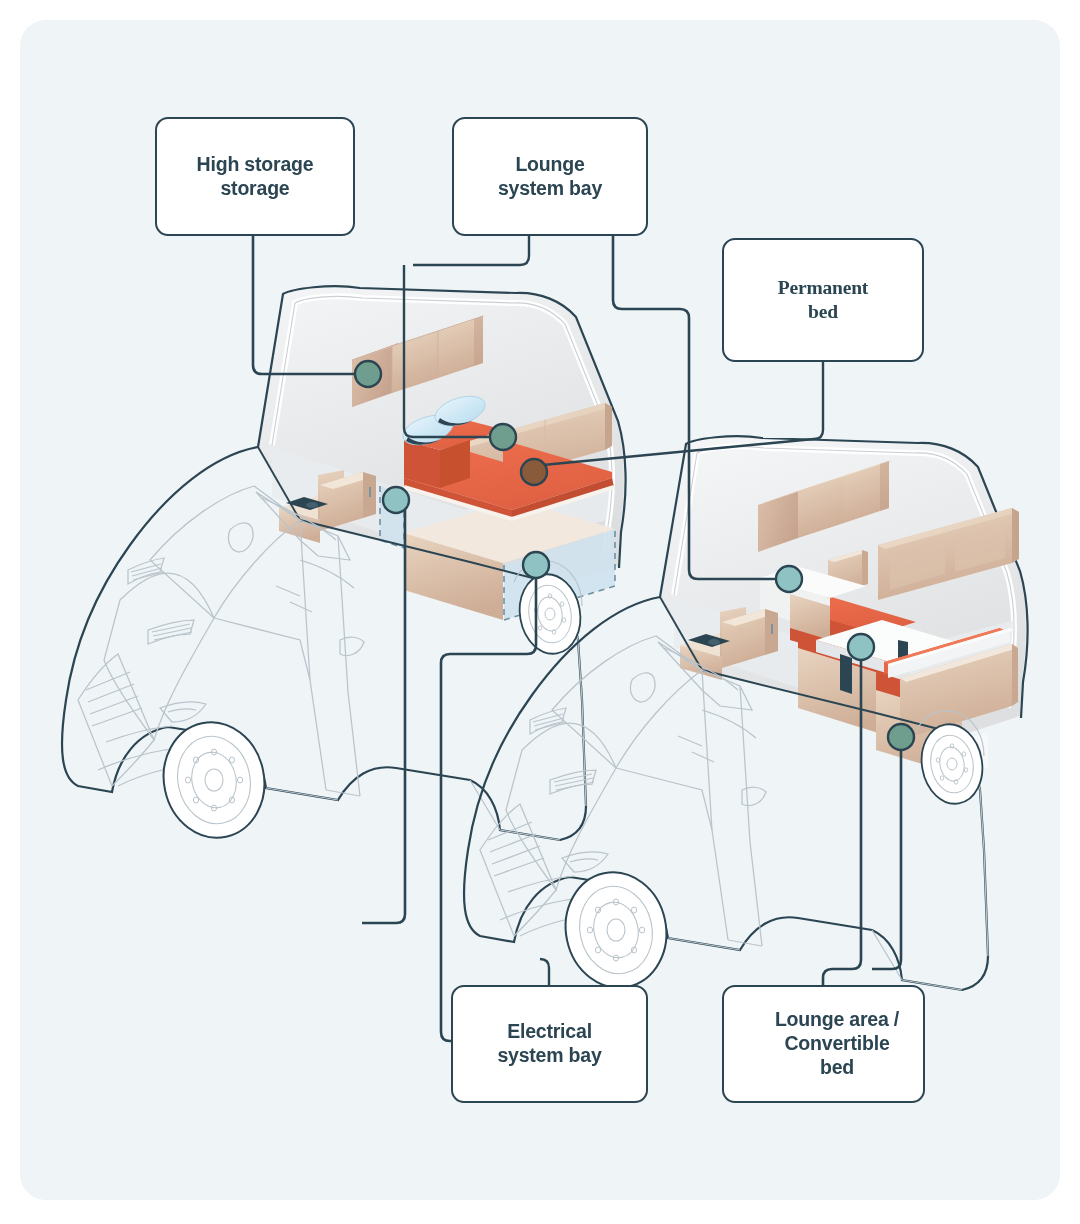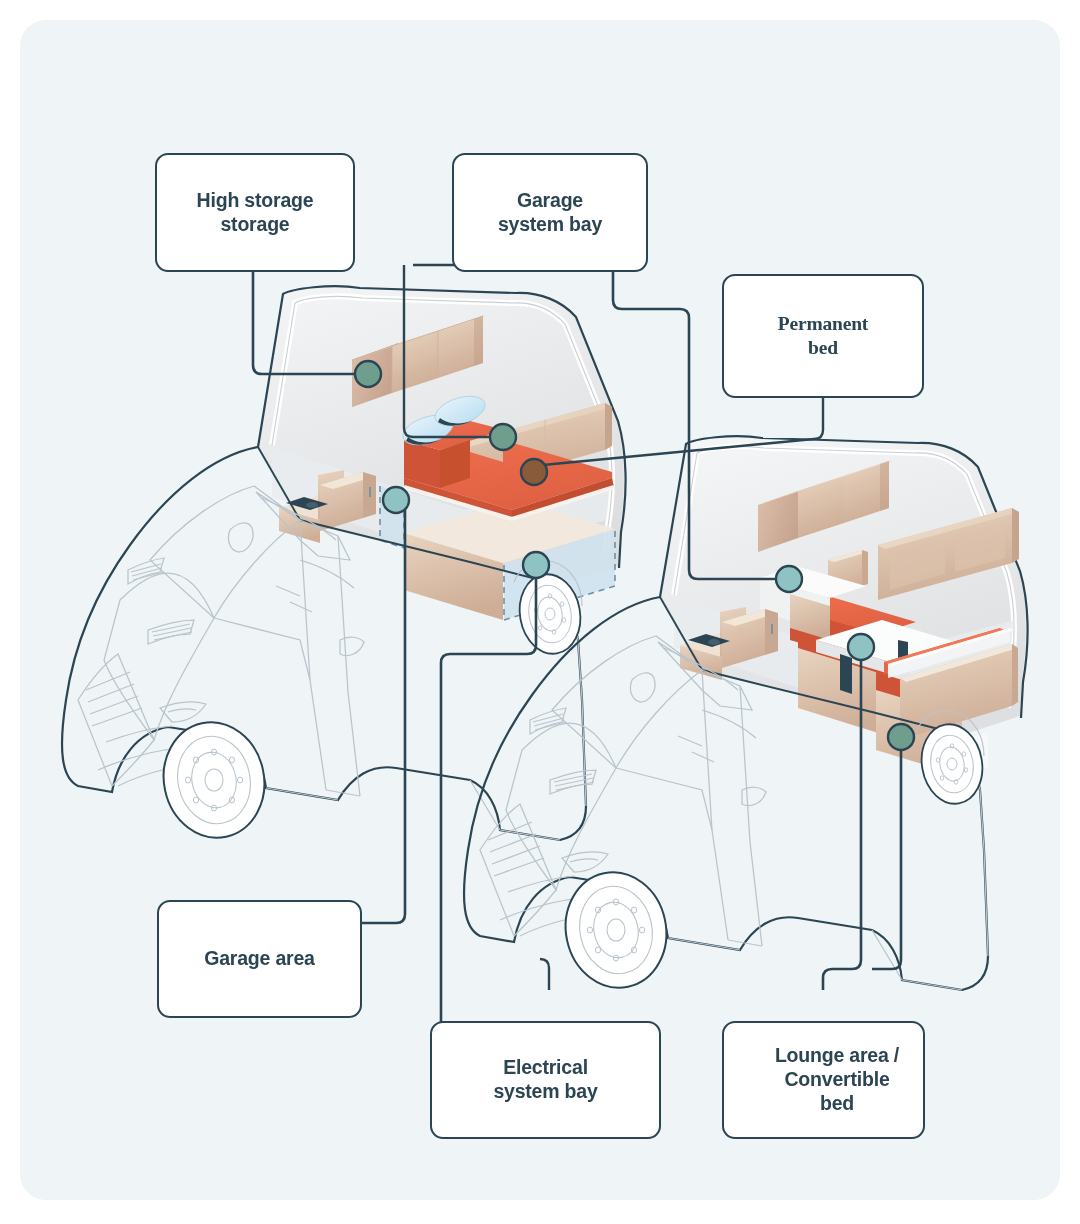--- a/index.html
+++ b/index.html
@@ -23,21 +23,20 @@
     border:2.6px solid #2b4552;
     border-radius:13px;
     color:#2b4552;
     font-weight:bold;
     font-size:19.5px;
     line-height:1.22;
     letter-spacing:-0.2px;
     display:flex; align-items:center; justify-content:center;
     text-align:center;
     z-index:40;
-    margin-top:36px;
   }
 </style>
 </head>
 <body>
 
 <div id="stage">
 
   <div id="canvas"></div>
 
   <svg class="art" viewBox="0 0 1080 1224">
@@ -452,32 +451,29 @@
       <circle cx="861" cy="647" r="13" fill="#8fc3c3" stroke="#2b4552" stroke-width="2.4"></circle>
       <circle cx="901" cy="737" r="13" fill="#6f9e8f" stroke="#2b4552" stroke-width="2.4"></circle>
     </g>
   </svg>
 
   <div class="lbl" style="left:155px; top:117px; width:200px; height:119px;">
     <span><span>High storage</span><br><span>storage</span></span>
   </div>
 
   <div class="lbl" style="left:452px; top:117px; width:196px; height:119px;">
-    <span><span>Garage</span><br><span>system bay</span></span>
+    <span><span>Lounge</span><br><span>system bay</span></span>
   </div>
 
   <div class="lbl" style="left:722px; top:238px; width:202px; height:124px;font-family:Liberation Serif, serif;">
     <span><span>Permanent</span><br><span>bed</span></span>
   </div>
 
-  <div class="lbl" style="left:157px; top:864px; width:205px; height:118px;">
-    <span>Garage area</span>
-  </div>
-
-  <div class="lbl" style="left:430px; top:985px; width:231px; height:118px;">
+
+  <div class="lbl" style="left:451px; top:985px; width:197px; height:118px;">
     <span><span>Electrical</span><br><span>system bay</span></span>
   </div>
 
   <div class="lbl" style="left:722px; top:985px; width:203px; height:118px;padding-left:27px;">
     <span><span>Lounge area /</span><br><span>Convertible</span><br><span>bed</span></span>
   </div>
 
 </div>
 
 </body></html>

